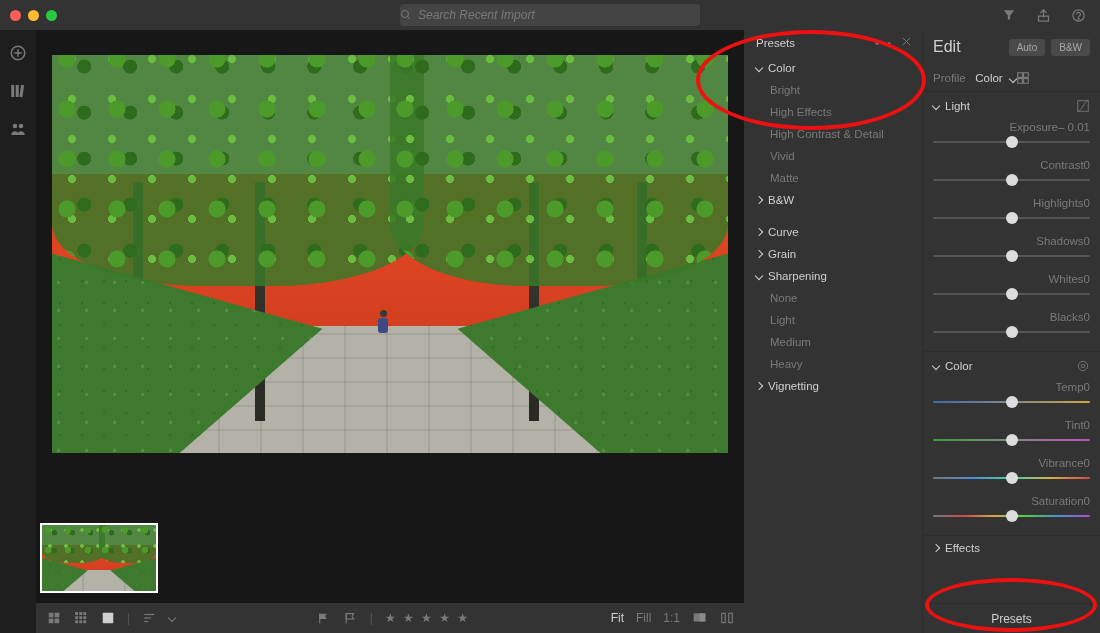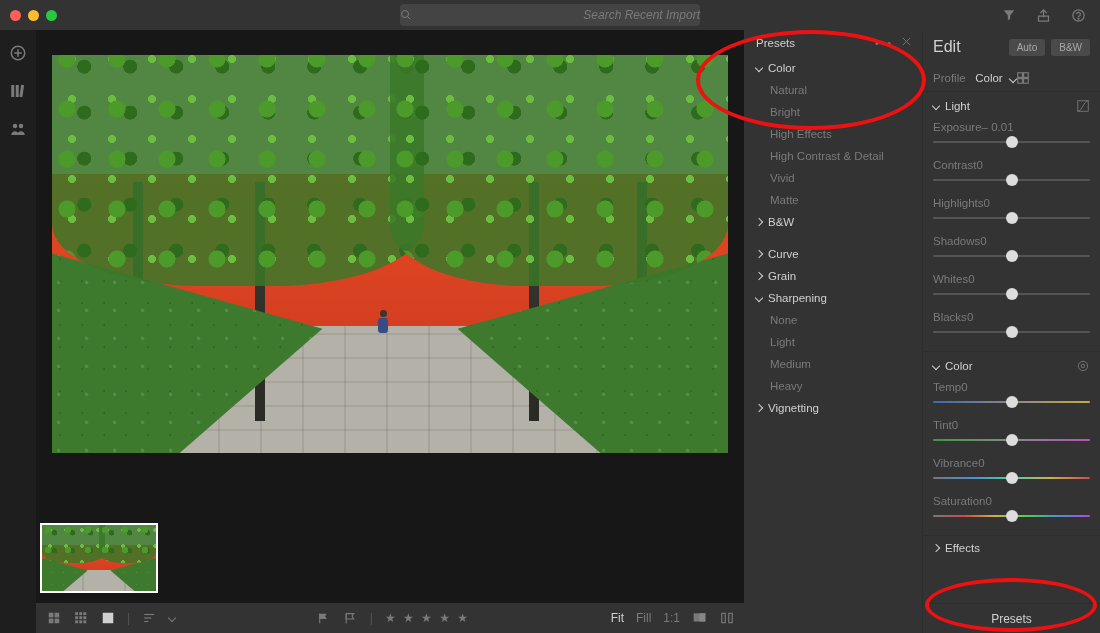--- a/index.html
+++ b/index.html
@@ -14,21 +14,21 @@
     --line:#444444;
     --accent:#6699cc;
   }
   *{box-sizing:border-box;font-family:-apple-system,Helvetica,Arial,sans-serif;}
   body{margin:0;width:1100px;height:633px;background:var(--bg-dark);overflow:hidden;color:var(--text);font-size:12px;position:relative;}
   
   .topbar{height:30px;background:var(--panel);display:flex;align-items:center;position:relative;}
   .traffic{display:flex;gap:7px;padding:0 10px;}
   .tl{width:11px;height:11px;border-radius:50%;}
   .red{background:#ff5f57;} .yellow{background:#febc2e;} .green{background:#28c840;}
-  .search-wrap{position:absolute;left:50%;top:50%;transform:translate(-50%,-50%);width:300px;height:22px;background:#444;border-radius:4px;display:flex;align-items:center;justify-content:space-between;color:var(--text-dim);gap:6px;}
+  .search-wrap{position:absolute;left:50%;top:50%;transform:translate(-50%,-50%);width:300px;height:22px;background:#444;border-radius:4px;display:flex;align-items:center;justify-content:flex-start;color:var(--text-dim);gap:6px;}
   .topbar-right{margin-left:auto;display:flex;align-items:center;gap:20px;padding:0 14px;color:var(--text-dim);}
   .icon-svg{display:block;}
   
   .app{display:flex;height:calc(100% - 30px);}
   .leftrail{width:36px;background:var(--bg-dark);display:flex;flex-direction:column;align-items:center;gap:20px;padding-top:14px;color:var(--text-dim);}
   .centerarea{flex:1;background:var(--bg-darker);display:flex;flex-direction:column;position:relative;}
   .viewer{flex:1;display:flex;align-items:center;justify-content:center;position:relative;overflow:hidden;}
   .photo{width:676px;height:398px;margin-top:-35px;position:relative;overflow:hidden;background:#888;}
   .thumbrow{height:90px;display:flex;align-items:center;padding-left:4px;}
   .thumb{width:118px;height:70px;border:2px solid #fff;position:relative;overflow:hidden;}
@@ -46,21 +46,21 @@
   .pp-item{padding:3px 12px 3px 26px;color:var(--text-dim);}
   
   .edit-panel{width:178px;background:var(--panel);display:flex;flex-direction:column;font-size:11.5px;border-left:1px solid #2d2d2d;position:relative;}
   .ep-header{display:flex;align-items:center;justify-content:space-between;padding:8px 10px;}
   .ep-header .title{color:var(--text-bright);font-size:16px;}
   .ep-header .btns{display:flex;gap:6px;}
   .small-btn{background:#4a4a4a;border:none;color:var(--text);font-size:10px;padding:3px 8px;border-radius:3px;}
   .ep-row{display:flex;align-items:center;justify-content:flex-start;padding:6px 10px;color:var(--text-dim);}
   .section-h{display:flex;align-items:center;gap:6px;color:var(--text-bright);padding:6px 10px;justify-content:space-between;}
   .section-h .left{display:flex;align-items:center;gap:6px;}
-  .slider-row{display:flex;align-items:center;justify-content:flex-start;padding:2px 10px;color:var(--text-dim);}
+  .slider-row{display:flex;align-items:center;justify-content:flex-end;padding:2px 10px;color:var(--text-dim);}
   .slider{position:relative;height:14px;margin:0 10px 8px 10px;}
   .track{position:absolute;top:6px;left:0;right:0;height:2px;background:#555;border-radius:1px;}
   .track.temp{background:linear-gradient(to right,#3b6baf,#888,#c9a842);}
   .track.tint{background:linear-gradient(to right,#3c9b3c,#888,#b84fb8);}
   .track.vib{background:linear-gradient(to right,#777,#4b8fd0,#4bd0a0,#d0b04b,#d04b4b);}
   .track.sat{background:linear-gradient(to right,#777,#d04b4b,#d0b04b,#4bd04b,#4b8fd0,#b04bd0);}
   .knob{position:absolute;top:1px;width:12px;height:12px;border-radius:50%;background:#ddd;transform:translateX(-50%);}
   
   .edit-bottom{height:30px;background:var(--panel);display:flex;align-items:center;justify-content:center;color:var(--text-bright);font-size:12px;border-top:1px solid #2d2d2d;}
   
@@ -273,21 +273,20 @@
               <line x1="20" y1="4" x2="4" y2="20"></line>
             </svg>
         </span>
       </span>
     </div>
     <div class="pp-list" id="presets-list">
         <div class="pp-group clickable">
           <span class="chev down" style="border-color:var(--text-bright)"></span>
           <span>Color</span>
         </div>
-        <div class="pp-item clickable">Natural</div>
         <div class="pp-item clickable">Bright</div>
         <div class="pp-item clickable">High Effects</div>
         <div class="pp-item clickable">High Contrast &amp; Detail</div>
         <div class="pp-item clickable">Vivid</div>
         <div class="pp-item clickable">Matte</div>
         <div class="pp-group clickable">
           <span class="chev right" style="border-color:var(--text-bright)"></span>
           <span>B&amp;W</span>
         </div>
         <div style="height: 6px;"></div>

